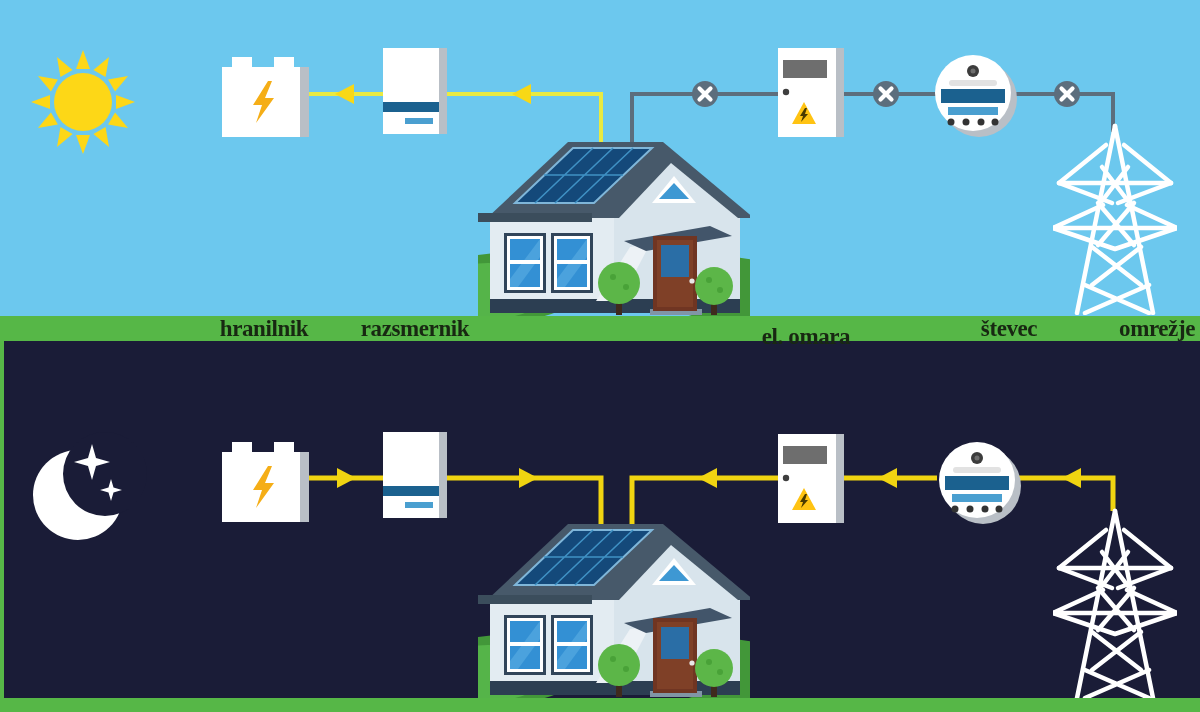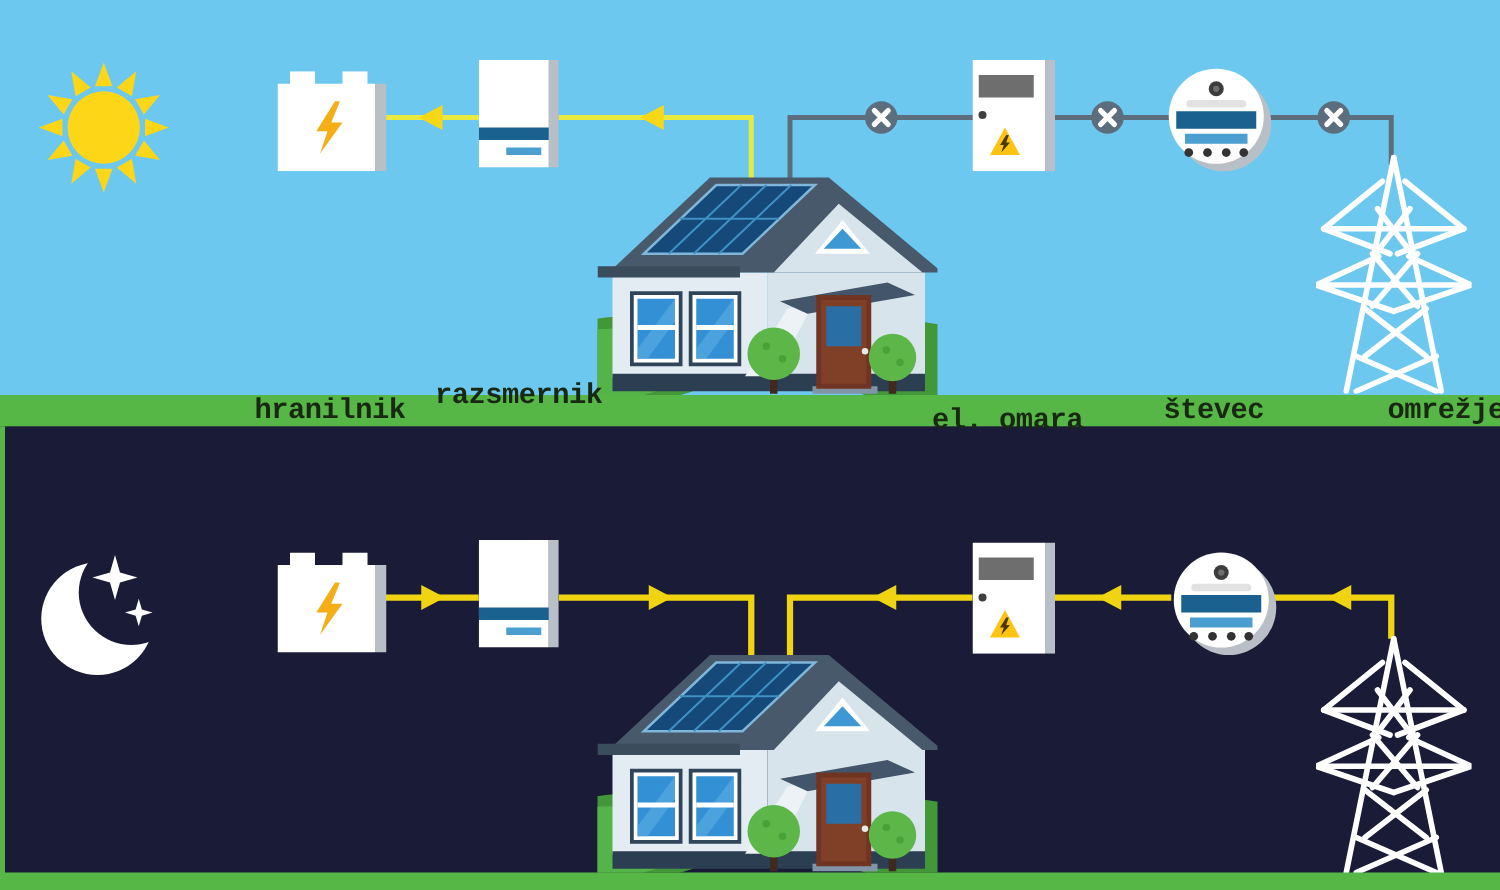--- a/index.html
+++ b/index.html
@@ -1,18 +1,18 @@
 <!DOCTYPE html>
 <html><head>
 <meta charset="utf-8">
 <style>
   html,body{margin:0;padding:0;background:#222;}
   #canvas{
     position:relative;width:1200px;height:712px;overflow:hidden;
-    font-family:Liberation Mono, monospace;
+    font-family:Liberation Serif, serif;
   }
   .abs{position:absolute;}
   #day-panel{left:0;top:0;width:1200px;height:341px;background:#6cc8ee;}
   #night-panel{left:0;top:341px;width:1200px;height:371px;background:#1a1c37;}
   .ground-strip{background:#56b747;}
   #day-ground{left:0;top:316px;width:1200px;height:25px;z-index:3;}
   #night-ground{left:0;top:698px;width:1200px;height:14px;z-index:3;}
   #night-left-sliver{left:0;top:341px;width:4px;height:371px;background:#56b747;z-index:4;}
   .wires{z-index:1;}
   .device{z-index:2;}
@@ -207,23 +207,23 @@
         <use href="#g-meter"></use>
       </svg>
     <svg class="abs device" style="left:1053px;top:123px" width="124" height="192" viewBox="0 0 124 192">
         <use href="#g-pylon"></use>
       </svg>
   </div>
 
   <div id="day-ground" class="abs ground-strip"></div>
 
   <div class="abs strip-label" style="left:264px;top:316px">hranilnik</div>
-  <div class="abs strip-label" style="left:415px;top:304px">razsmernik</div>
+  <div class="abs strip-label" style="left:415px;top:316px">razsmernik</div>
   <div class="abs strip-label" style="left:806px;top:324px">el. omara</div>
-  <div class="abs strip-label" style="left:971px;top:316px">števec</div>
+  <div class="abs strip-label" style="left:1009px;top:316px">števec</div>
   <div class="abs strip-label" style="left:1157px;top:316px">omrežje</div>
 
   <div id="night-panel" class="abs">
 
     <svg class="abs wires" style="left:0;top:0" width="1200" height="371">
 
       <path d="M307,137 L383,137" stroke="#f0d411" stroke-width="5" fill="none"></path>
       <path d="M447,137 L601,137 L601,205" stroke="#f0d411" stroke-width="5" fill="none"></path>
       <polygon points="356,137 337,127 337,147" fill="#f0d411"></polygon>
       <polygon points="538,137 519,127 519,147" fill="#f0d411"></polygon>

